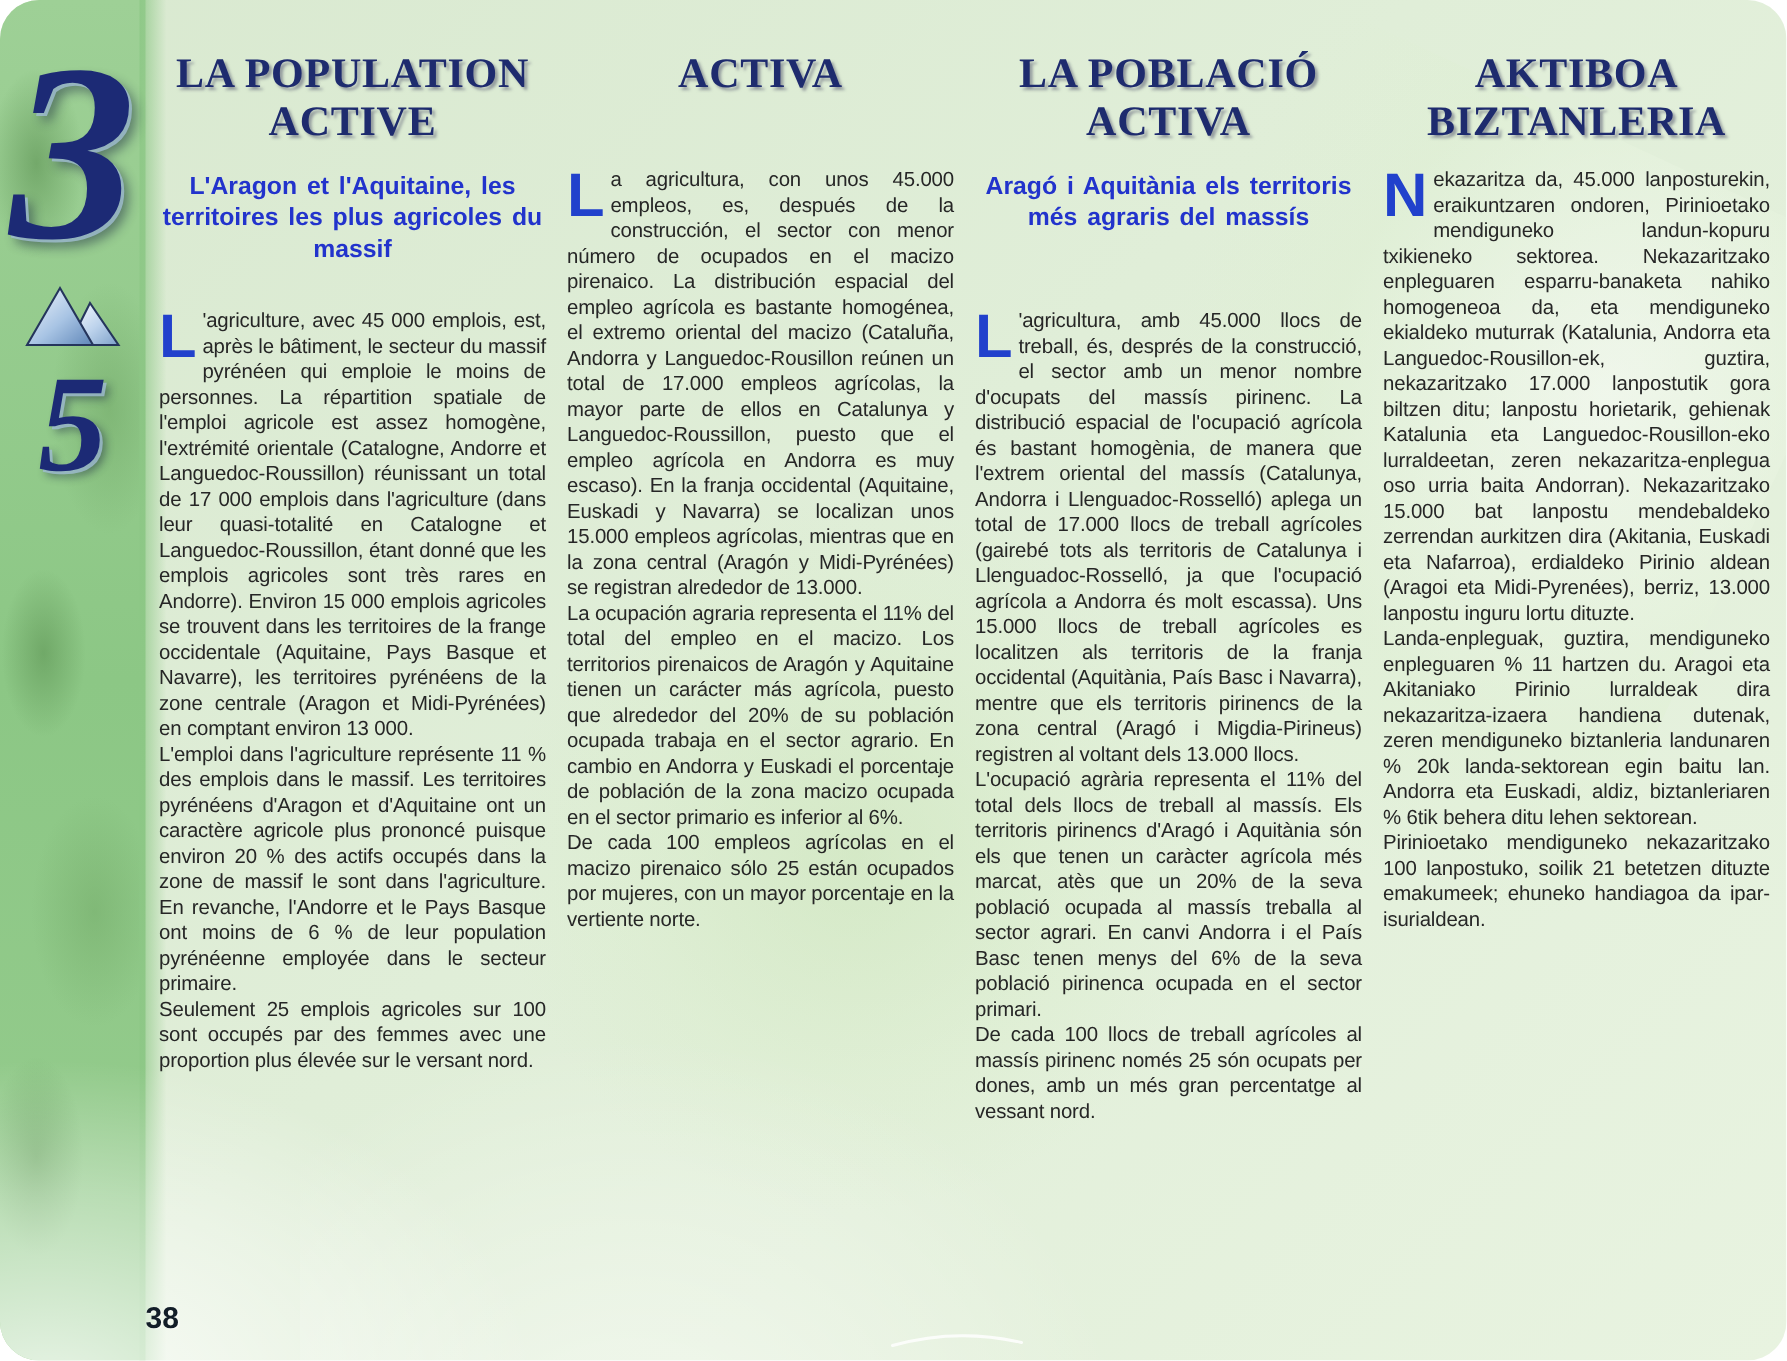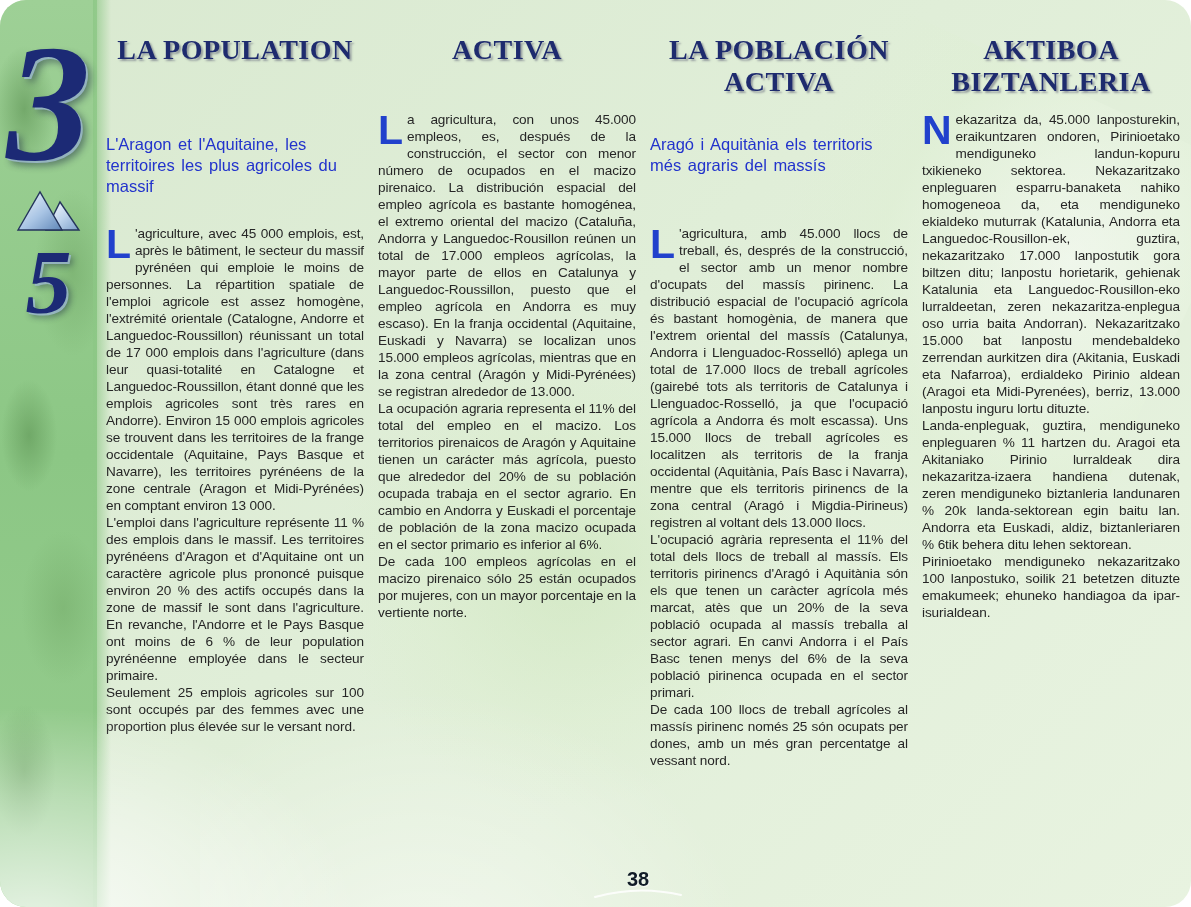--- a/index.html
+++ b/index.html
@@ -80,43 +80,43 @@
   .col-title {
     font-family: "Liberation Serif", serif; font-weight: bold;
     font-size: 28px; line-height: 1.14; letter-spacing: .5px;
     color: #1e2b6e; text-align: center;
     text-shadow: 2px 2px 2px rgba(110,115,130,.65);
     min-height: 66px;
   }
   .col-title span { display: block; }
 
   .col-subtitle {
-    margin-top: 34px; min-height: 80px;
-    font-size: 16.5px; font-weight: normal; line-height: 1.27;
-    color: #2233cc; text-align: left;
+    margin-top: 14px; min-height: 80px;
+    font-size: 16.5px; font-weight: bold; line-height: 1.27;
+    color: #2233cc; text-align: center;
     word-spacing: 2px;
   }
 
   .col-body {
     margin-top: 12px;
     font-size: 13.6px; line-height: 1.25; color: #262626;
     text-align: justify; letter-spacing: -0.1px;
   }
   .para { margin: 0; }
   .dropcap {
     float: left;
     font-size: 41px; line-height: .82;
     padding: 2px 4px 0 0;
     font-weight: bold; color: #2141cc;
   }
 
   
   .page-footer {
     position: absolute; left: 97px; right: 12px; bottom: 8px;
-    text-align: center; z-index: 4; text-decoration: underline;
+    z-index: 4; text-decoration: underline;
   }
   .page-number {
     display: inline-block;
     font-size: 20px; font-weight: bold; color: #121d28;
     text-shadow: 1px 1px 1px rgba(255,255,255,.7);
   }
   .footer-swoosh { display: block; margin: -2px auto 0; opacity: .85; }
 </style>
 </head>
 <body>
@@ -149,20 +149,21 @@
 
   <div class="bg-leaf-1"></div>
   <div class="bg-leaf-2"></div>
   <div class="bg-leaf-3"></div>
 
   <main class="content">
 
     <section class="column" lang="fr">
       <h1 class="col-title">
         <span>LA POPULATION</span>
+        <span>ACTIVE</span>
       </h1>
       <h2 class="col-subtitle">L'Aragon et l'Aquitaine, les territoires les plus agricoles du massif</h2>
       <div class="col-body">
         <p class="para"><span class="dropcap">L</span><span>'agriculture, avec 45 000 emplois, est, après le bâtiment, le secteur du massif pyrénéen qui emploie le moins de personnes. La répartition spatiale de l'emploi agricole est assez homogène, l'extrémité orientale (Catalogne, Andorre et Languedoc-Roussillon) réunissant un total de 17 000 emplois dans l'agriculture (dans leur quasi-totalité en Catalogne et Languedoc-Roussillon, étant donné que les emplois agricoles sont très rares en Andorre). Environ 15 000 emplois agricoles se trouvent dans les territoires de la frange occidentale (Aquitaine, Pays Basque et Navarre), les territoires pyrénéens de la zone centrale (Aragon et Midi-Pyrénées) en comptant environ 13 000.</span></p>
         <p class="para">L'emploi dans l'agriculture représente 11 % des emplois dans le massif. Les territoires pyrénéens d'Aragon et d'Aquitaine ont un caractère agricole plus prononcé puisque environ 20 % des actifs occupés dans la zone de massif le sont dans l'agriculture. En revanche, l'Andorre et le Pays Basque ont moins de 6 % de leur population pyrénéenne employée dans le secteur primaire.</p>
         <p class="para">Seulement 25 emplois agricoles sur 100 sont occupés par des femmes avec une proportion plus élevée sur le versant nord.</p>
       </div>
     </section>
 
     <section class="column" lang="es">
@@ -171,21 +172,21 @@
       </h1>
       <div class="col-body">
         <p class="para"><span class="dropcap">L</span><span>a agricultura, con unos 45.000 empleos, es, después de la construcción, el sector con menor número de ocupados en el macizo pirenaico. La distribución espacial del empleo agrícola es bastante homogénea, el extremo oriental del macizo (Cataluña, Andorra y Languedoc-Rousillon reúnen un total de 17.000 empleos agrícolas, la mayor parte de ellos en Catalunya y Languedoc-Roussillon, puesto que el empleo agrícola en Andorra es muy escaso). En la franja occidental (Aquitaine, Euskadi y Navarra) se localizan unos 15.000 empleos agrícolas, mientras que en la zona central (Aragón y Midi-Pyrénées) se registran alrededor de 13.000.</span></p>
         <p class="para">La ocupación agraria representa el 11% del total del empleo en el macizo. Los territorios pirenaicos de Aragón y Aquitaine tienen un carácter más agrícola, puesto que alrededor del 20% de su población ocupada trabaja en el sector agrario. En cambio en Andorra y Euskadi el porcentaje de población de la zona macizo ocupada en el sector primario es inferior al 6%.</p>
         <p class="para">De cada 100 empleos agrícolas en el macizo pirenaico sólo 25 están ocupados por mujeres, con un mayor porcentaje en la vertiente norte.</p>
       </div>
     </section>
 
     <section class="column" lang="ca">
       <h1 class="col-title">
-        <span>LA POBLACIÓN</span>
+        <span>LA POBLACIÓ</span>
         <span>ACTIVA</span>
       </h1>
       <h2 class="col-subtitle">Aragó i Aquitània els territoris més agraris del massís</h2>
       <div class="col-body">
         <p class="para"><span class="dropcap">L</span><span>'agricultura, amb 45.000 llocs de treball, és, després de la construcció, el sector amb un menor nombre d'ocupats del massís pirinenc. La distribució espacial de l'ocupació agrícola és bastant homogènia, de manera que l'extrem oriental del massís (Catalunya, Andorra i Llenguadoc-Rosselló) aplega un total de 17.000 llocs de treball agrícoles (gairebé tots als territoris de Catalunya i Llenguadoc-Rosselló, ja que l'ocupació agrícola a Andorra és molt escassa). Uns 15.000 llocs de treball agrícoles es localitzen als territoris de la franja occidental (Aquitània, País Basc i Navarra), mentre que els territoris pirinencs de la zona central (Aragó i Migdia-Pirineus) registren al voltant dels 13.000 llocs.</span></p>
         <p class="para">L'ocupació agrària representa el 11% del total dels llocs de treball al massís. Els territoris pirinencs d'Aragó i Aquitània són els que tenen un caràcter agrícola més marcat, atès que un 20% de la seva població ocupada al massís treballa al sector agrari. En canvi Andorra i el País Basc tenen menys del 6% de la seva població pirinenca ocupada en el sector primari.</p>
         <p class="para">De cada 100 llocs de treball agrícoles al massís pirinenc només 25 són ocupats per dones, amb un més gran percentatge al vessant nord.</p>
       </div>
     </section>
 

